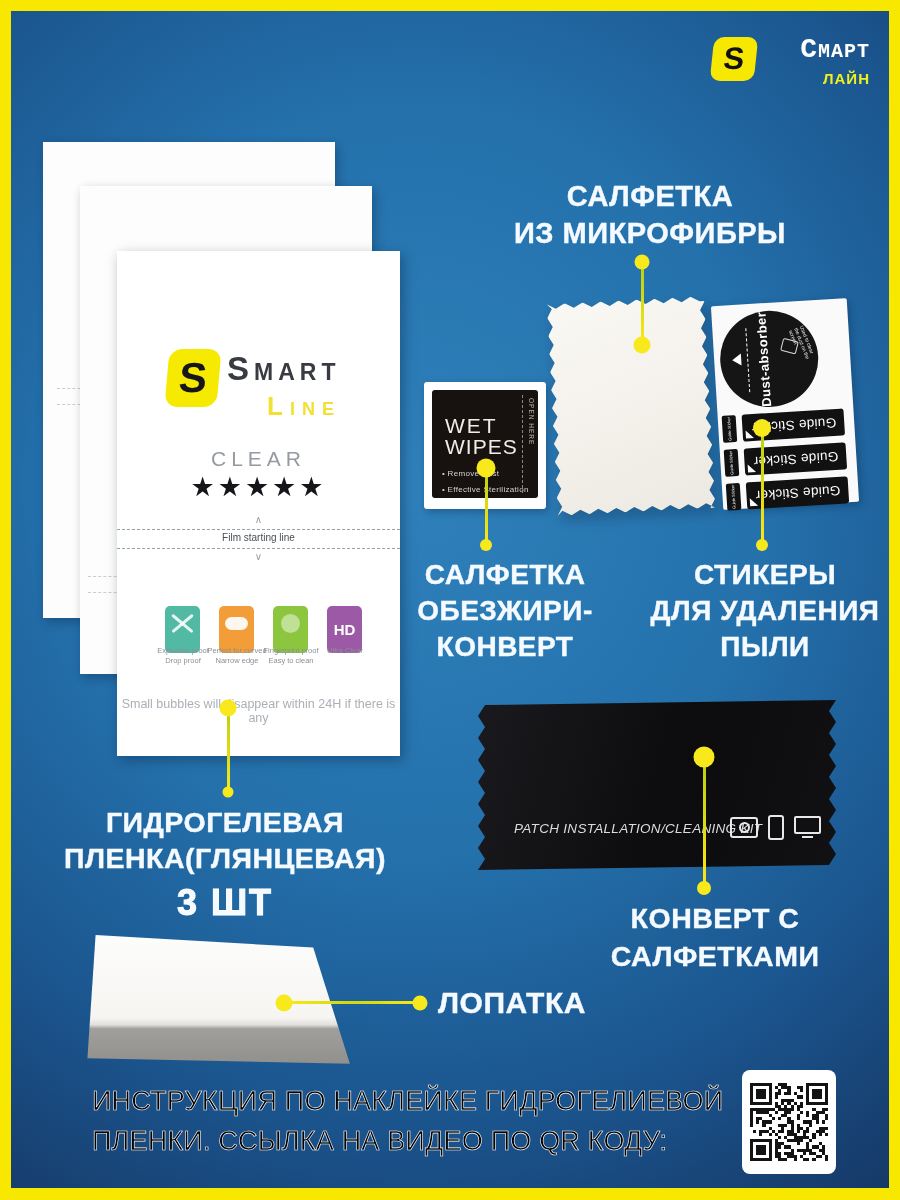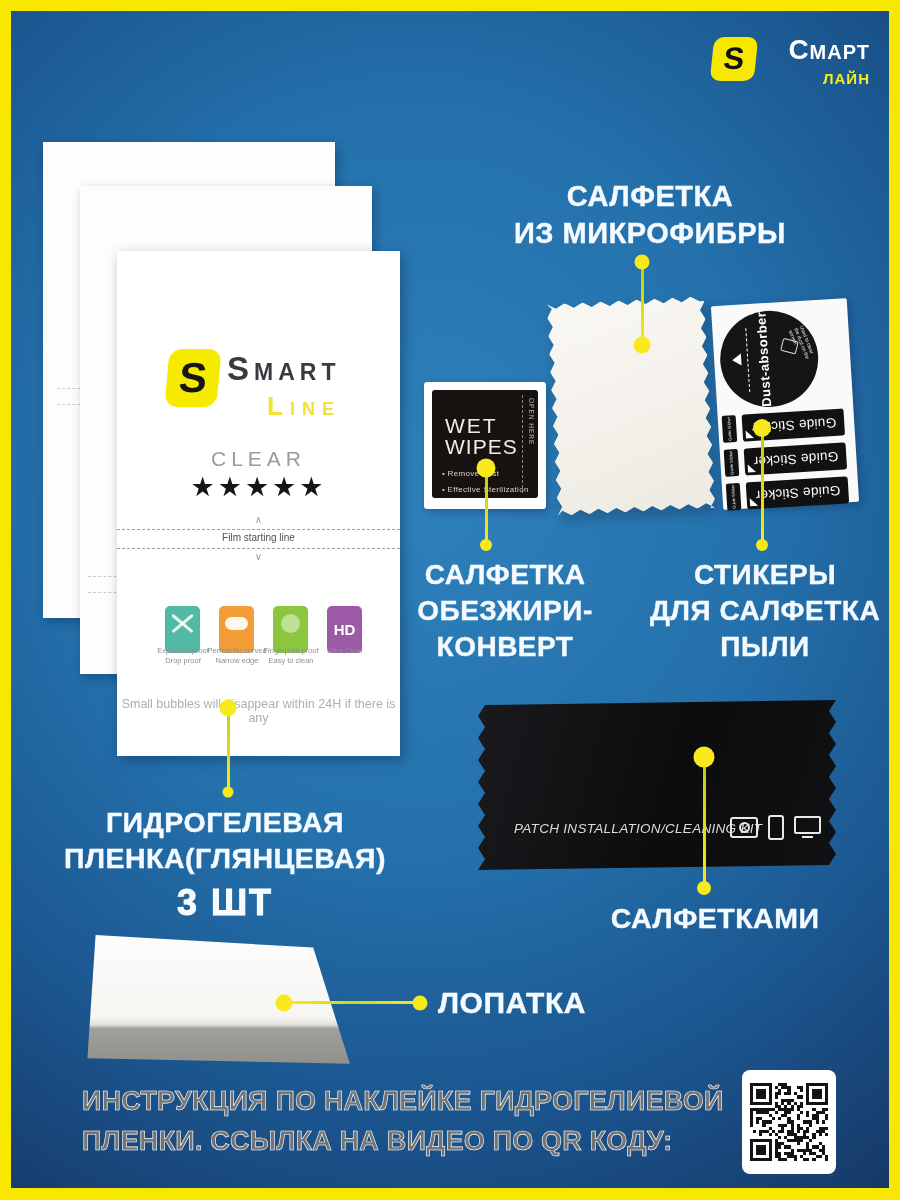--- a/index.html
+++ b/index.html
@@ -6,21 +6,21 @@
   body{font-family:"Liberation Sans",sans-serif;}
   .canvas{position:relative;width:900px;height:1200px;background:#f8e800;overflow:hidden;}
   .bg{position:absolute;left:11px;top:11px;right:11px;bottom:12px;
       background:radial-gradient(95% 75% at 46% 40%, #2f81bb 0%, #2471ac 42%, #1b558e 72%, #173f70 92%, #153864 100%);}
   
   .title{position:absolute;left:45px;top:40px;width:800px;text-align:center;color:#ffffff;
          font-size:58px;font-weight:bold;letter-spacing:-1px;-webkit-text-stroke:1.3px #fff;}
   .brand{position:absolute;left:712px;top:34px;width:160px;height:60px;}
   .brand-box{position:absolute;left:0;top:3px;width:44px;height:44px;background:#f6e800;border-radius:10px;
              display:flex;align-items:center;justify-content:center;color:#111;font-size:31px;font-weight:bold;transform:skewX(-6deg);}
-  .brand-name1{position:absolute;left:54px;top:0px;width:104px;text-align:right;color:#fff;font-size:28px;font-weight:bold;font-variant:small-caps;letter-spacing:1px;}
+  .brand-name1{position:absolute;left:54px;top:0px;width:104px;text-align:right;color:#fff;font-size:28px;font-weight:bold;font-variant:small-caps;letter-spacing:1px;font-family:Liberation Mono, monospace;}
   .brand-name2{position:absolute;left:54px;top:30px;width:104px;text-align:right;color:#eff01d;font-size:22px;font-weight:bold;font-variant:small-caps;letter-spacing:1px;}
   
   .sheet{position:absolute;background:#fdfdfd;box-shadow:3px 4px 10px rgba(0,20,50,.3);}
   .sheet-dash{position:absolute;border-top:1.5px dashed #c9ccd0;}
   .film-card{position:absolute;left:117px;top:251px;width:283px;height:505px;background:#ffffff;box-shadow:3px 4px 12px rgba(0,20,50,.35);}
   .sl-box{position:absolute;left:50px;top:98px;width:52px;height:58px;background:#f6ea00;border-radius:13px;
           display:flex;align-items:center;justify-content:center;color:#16161a;font-size:42px;font-weight:bold;transform:skewX(-5deg);}
   .sl-smart{position:absolute;left:110px;top:99px;font-size:33px;font-weight:bold;font-variant:small-caps;color:#383c42;letter-spacing:5px;}
   .sl-line{position:absolute;left:150px;top:140px;font-size:26px;font-weight:bold;font-variant:small-caps;color:#f0e132;letter-spacing:7px;}
   .sl-clear{position:absolute;left:0;top:196px;width:100%;text-align:center;font-size:21px;letter-spacing:5px;color:#959ba1;}
@@ -68,21 +68,21 @@
   .ic-phone{position:absolute;left:290px;bottom:30px;width:12px;height:21px;border:2px solid #e8e8e8;border-radius:3px;}
   .ic-mon{position:absolute;left:316px;bottom:36px;width:23px;height:14px;border:2px solid #e8e8e8;border-radius:2px;}
   .ic-mon i{position:absolute;left:6px;bottom:-6px;width:11px;height:2px;background:#e8e8e8;}
   
   .spat{position:absolute;left:82px;top:928px;width:272px;height:140px;
         background:linear-gradient(180deg,#fdfdfc 0%,#f6f5f2 64%,#e2e1dd 69%,#a09f9b 72%,#8f8e8a 100%);
         clip-path:polygon(5% 5%, 85% 14%, 98.5% 97%, 2% 93%);}
   
   .lbl{position:absolute;color:#f4faff;font-weight:bold;text-align:center;letter-spacing:.5px;line-height:1.28;-webkit-text-stroke:.4px #f4faff;}
   .qty{letter-spacing:2px;-webkit-text-stroke:1px #fff;}
-  .footer-line{position:absolute;left:82px;width:660px;color:#737373;font-weight:bold;font-size:27px;letter-spacing:.2px;-webkit-text-stroke:.6px #fff;}
+  .footer-line{position:absolute;left:92px;width:660px;color:#000000;font-weight:normal;font-size:27px;letter-spacing:.2px;-webkit-text-stroke:.6px #fff;}
   
   .cline{position:absolute;width:3px;background:linear-gradient(#b9cf10,#ffe813);z-index:5;}
   .clineh{position:absolute;height:3px;background:linear-gradient(90deg,#ffe813,#cdd90f,#ffe813);z-index:5;}
   .cdot{position:absolute;width:15px;height:15px;border-radius:50%;background:#f8e91c;z-index:6;transform:translate(-50%,-50%);}
   
   .qr{position:absolute;left:742px;top:1070px;width:94px;height:104px;background:#fff;border-radius:8px;}
   .qr svg{position:absolute;left:8px;top:9px;}
 </style>
 </head>
 <body>
@@ -234,29 +234,30 @@
     <div>САЛФЕТКА</div>
     <div>ИЗ МИКРОФИБРЫ</div>
   </div>
   <div class="lbl" style="left:390px;top:557px;width:230px;font-size:28px;">
     <div>САЛФЕТКА</div>
     <div>ОБЕЗЖИРИ-</div>
     <div>КОНВЕРТ</div>
   </div>
   <div class="lbl" style="left:642px;top:557px;width:246px;font-size:28px;">
     <div>СТИКЕРЫ</div>
-    <div>ДЛЯ САЛФЕТКА</div>
+    <div>ДЛЯ УДАЛЕНИЯ</div>
     <div>ПЫЛИ</div>
   </div>
   <div class="lbl" style="left:60px;top:804px;width:330px;font-size:28.5px;">
     <div>ГИДРОГЕЛЕВАЯ</div>
     <div>ПЛЕНКА(ГЛЯНЦЕВАЯ)</div>
   </div>
   <div class="lbl qty" style="left:60px;top:880px;width:330px;font-size:36px;">3 ШТ</div>
   <div class="lbl" style="left:585px;top:900px;width:260px;font-size:28.5px;line-height:1.32;">
+    <div>КОНВЕРТ С</div>
     <div>САЛФЕТКАМИ</div>
   </div>
   <div class="lbl" style="left:438px;top:984px;font-size:30px;text-align:left;">ЛОПАТКА</div>
 
   <div class="footer-line" style="top:1086px;">ИНСТРУКЦИЯ ПО НАКЛЕЙКЕ ГИДРОГЕЛИЕВОЙ</div>
   <div class="footer-line" style="top:1126px;">ПЛЕНКИ. ССЫЛКА НА ВИДЕО ПО  QR КОДУ:</div>
   <div class="qr">
     <svg id="qr-svg" width="78" height="86" viewBox="0 0 25 25" shape-rendering="crispEdges">
         <rect x="0" y="0" width="1" height="1" fill="#131313"></rect>
         <rect x="1" y="0" width="1" height="1" fill="#131313"></rect>

